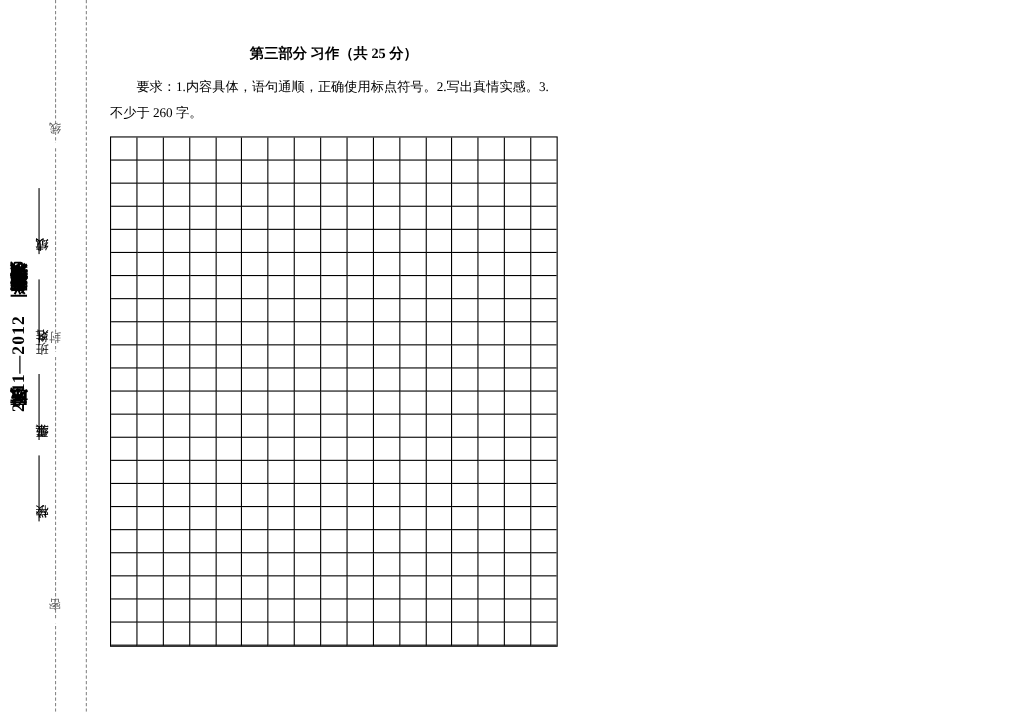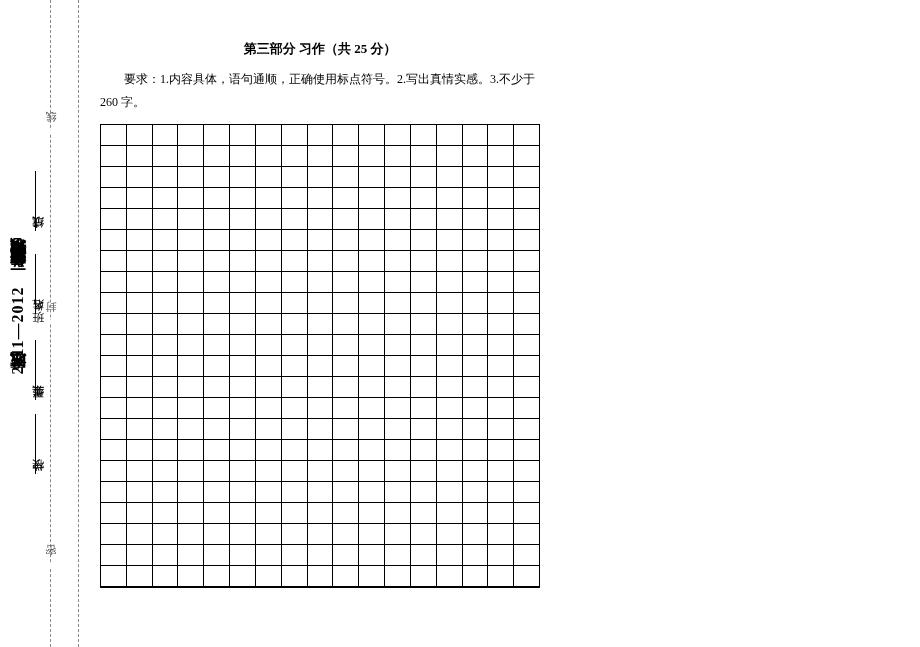--- a/index.html
+++ b/index.html
@@ -107,21 +107,21 @@
     .marker-xian {
       left: 44px;
       top: 130px;
     }
     
     
     .content {
       position: absolute;
       left: 100px;
       top: 40px;
-      width: 440px;
+      width: 407px;
     }
     
     .section-title {
       text-align: center;
       font-size: 13px;
       font-weight: bold;
       margin-bottom: 10px;
     }
     
     .prompt-text {

